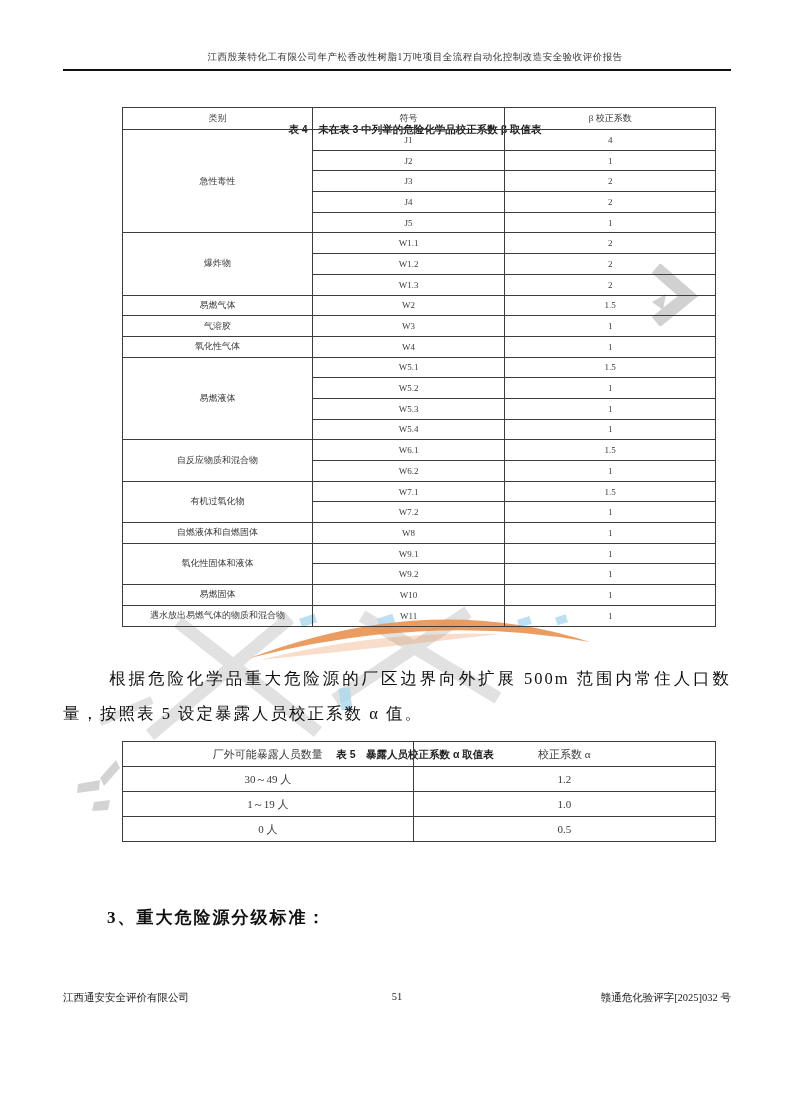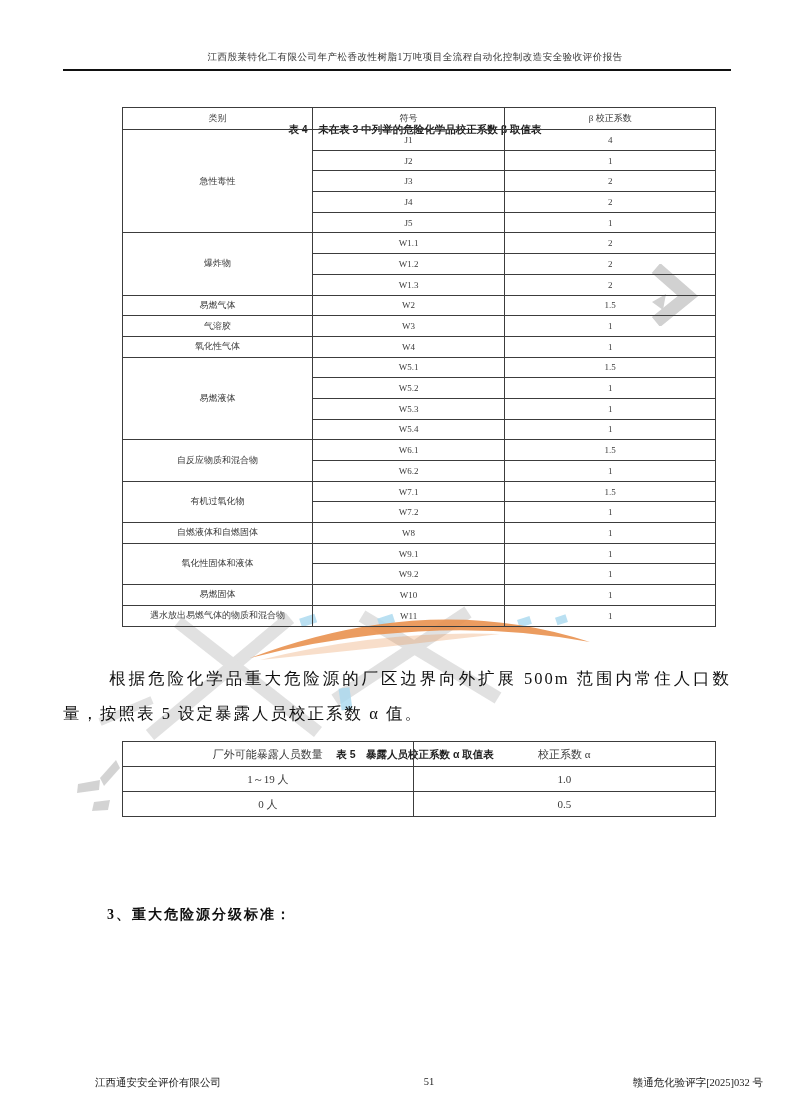--- a/index.html
+++ b/index.html
@@ -28,26 +28,26 @@
   #table4 tr { height:20.7px; }
   #table4 thead tr { height:22px; }
   #table5 tr { height:25px; }
   #table5 th, #table5 td { font-size:11px; }
   #table4 col.c1 { width:32%; } #table4 col.c2 { width:32.5%; } #table4 col.c3 { width:35.5%; }
   #table5 col.c1 { width:49%; } #table5 col.c2 { width:51%; }
 
   
   .para { position:absolute; left:63px; top:644px; width:668px; font-size:16.5px;
           line-height:35px; text-indent:2.8em; text-align:justify; letter-spacing:2px; color:#101010; }
-  .section-heading { position:absolute; left:107px; top:906px; font-size:14px;
+  .section-heading { position:absolute; left:107px; top:906px; font-size:17px;
           font-weight:600; letter-spacing:2px; color:#101010; }
 
   
-  .footer { position:absolute; left:63px; top:1076px; width:668px; height:16px;
-            font-size:10.5px; color:#222;margin-left:32px; }
+  .footer { position:absolute; left:63px; top:991px; width:668px; height:16px;
+            font-size:10.5px; color:#222; }
   .footer .f-left   { position:absolute; left:0; top:0; }
   .footer .f-center { position:absolute; left:50%; transform:translateX(-50%); top:0; }
   .footer .f-right  { position:absolute; right:0; top:0; }
 
   
   .wm { position:absolute; pointer-events:none; }
   .wm-center { left:60px; top:590px; }
   .wm-right  { left:650px; top:264px; }
   .wm-left   { left:76px;  top:758px; }
   .para, .caption, .tbl-wrap, .section-heading { z-index:2; }
@@ -233,20 +233,24 @@
           <col class="c2">
         </colgroup>
       <thead>
           <tr>
             <th>厂外可能暴露人员数量</th>
             <th>校正系数 α</th>
           </tr>
         </thead>
       <tbody>
           <tr>
+            <td>30～49 人</td>
+            <td>1.2</td>
+          </tr>
+          <tr>
             <td>1～19 人</td>
             <td>1.0</td>
           </tr>
           <tr>
             <td>0 人</td>
             <td>0.5</td>
           </tr>
         </tbody>
     </table>
   </div>

